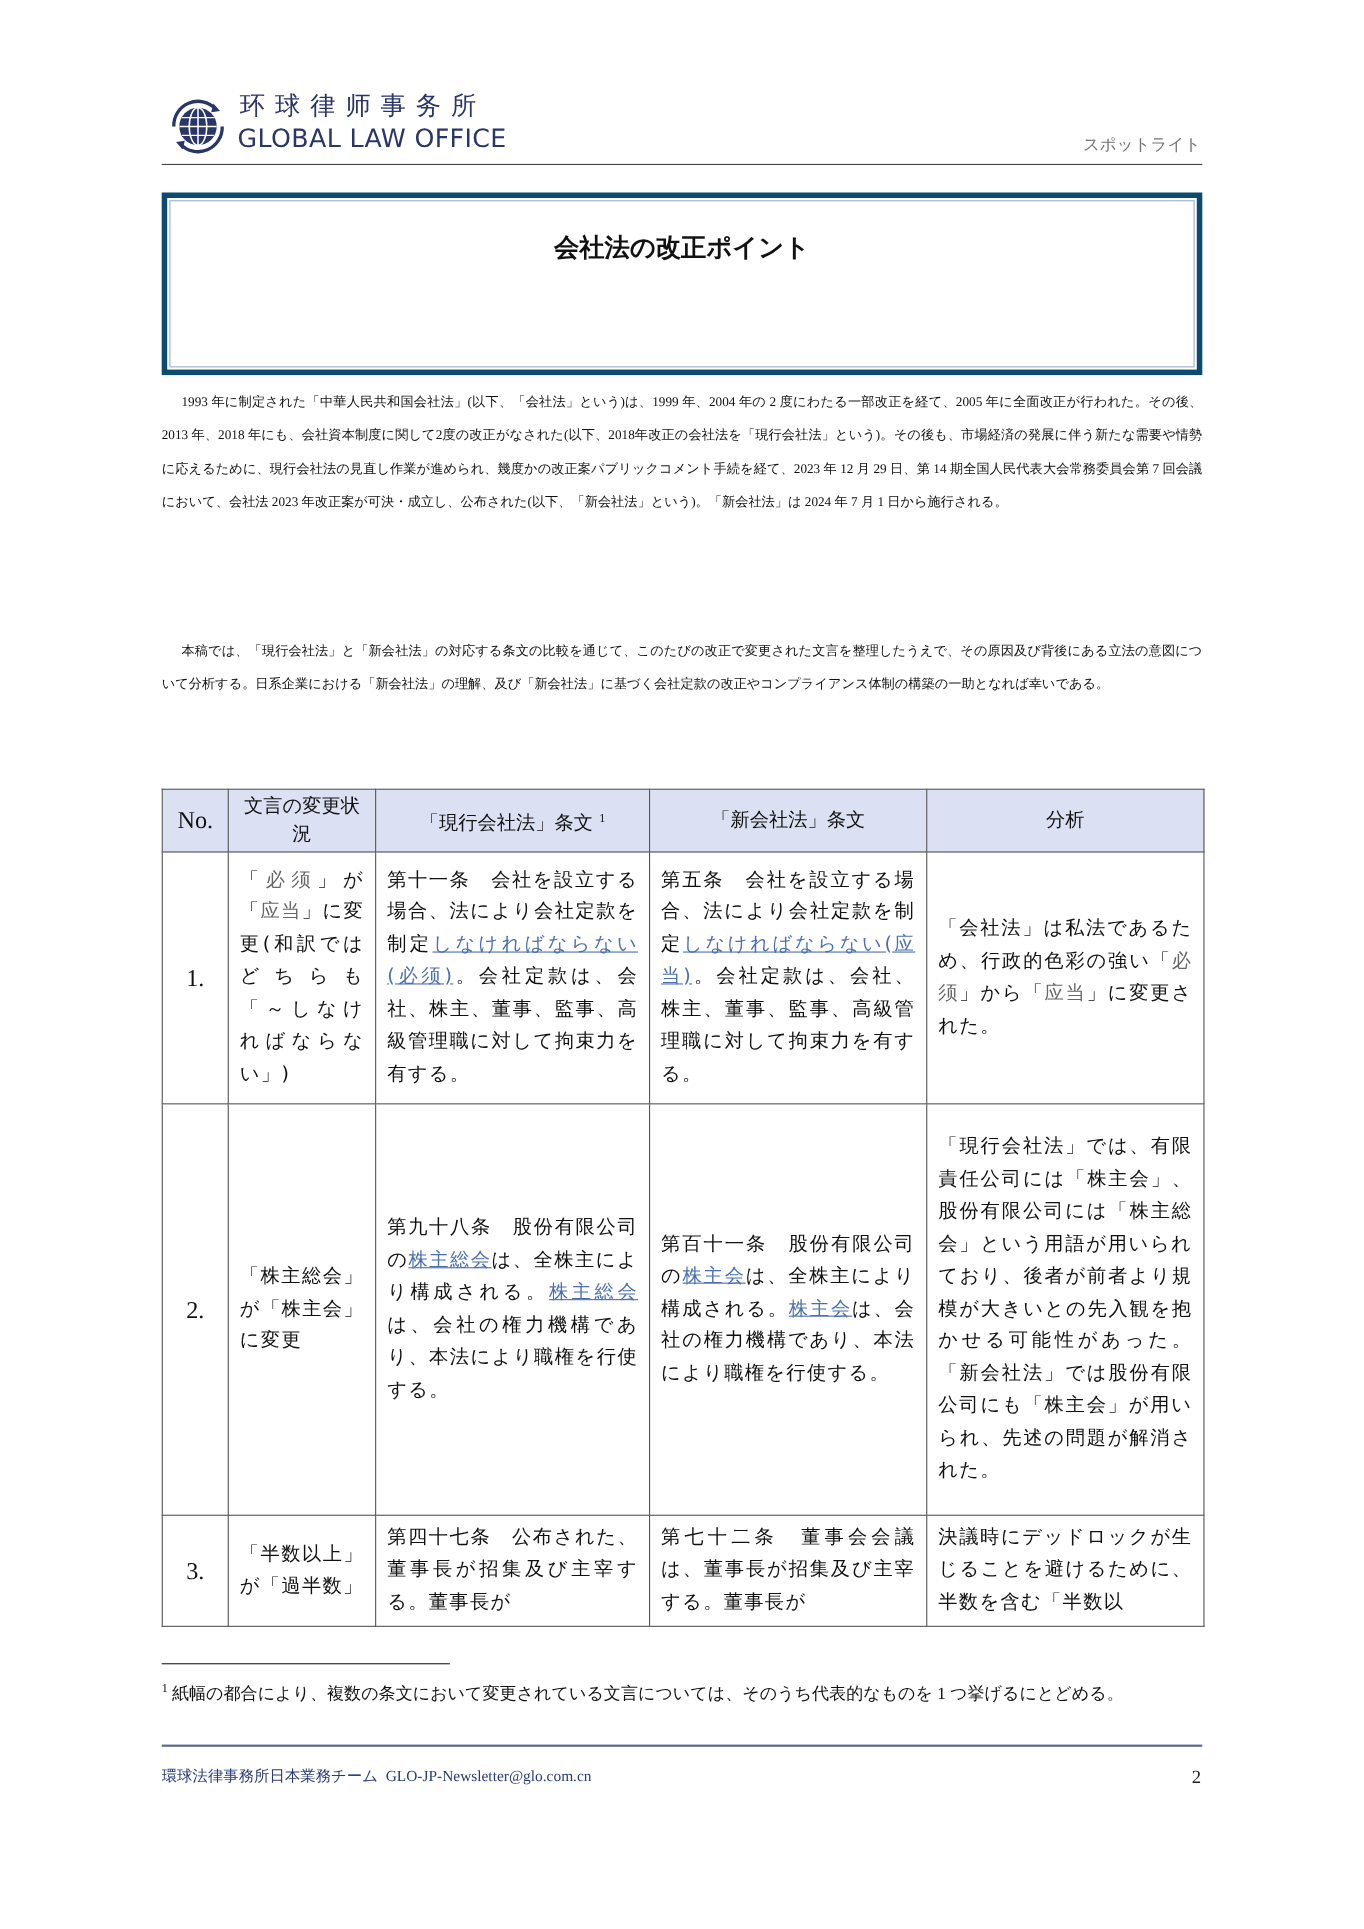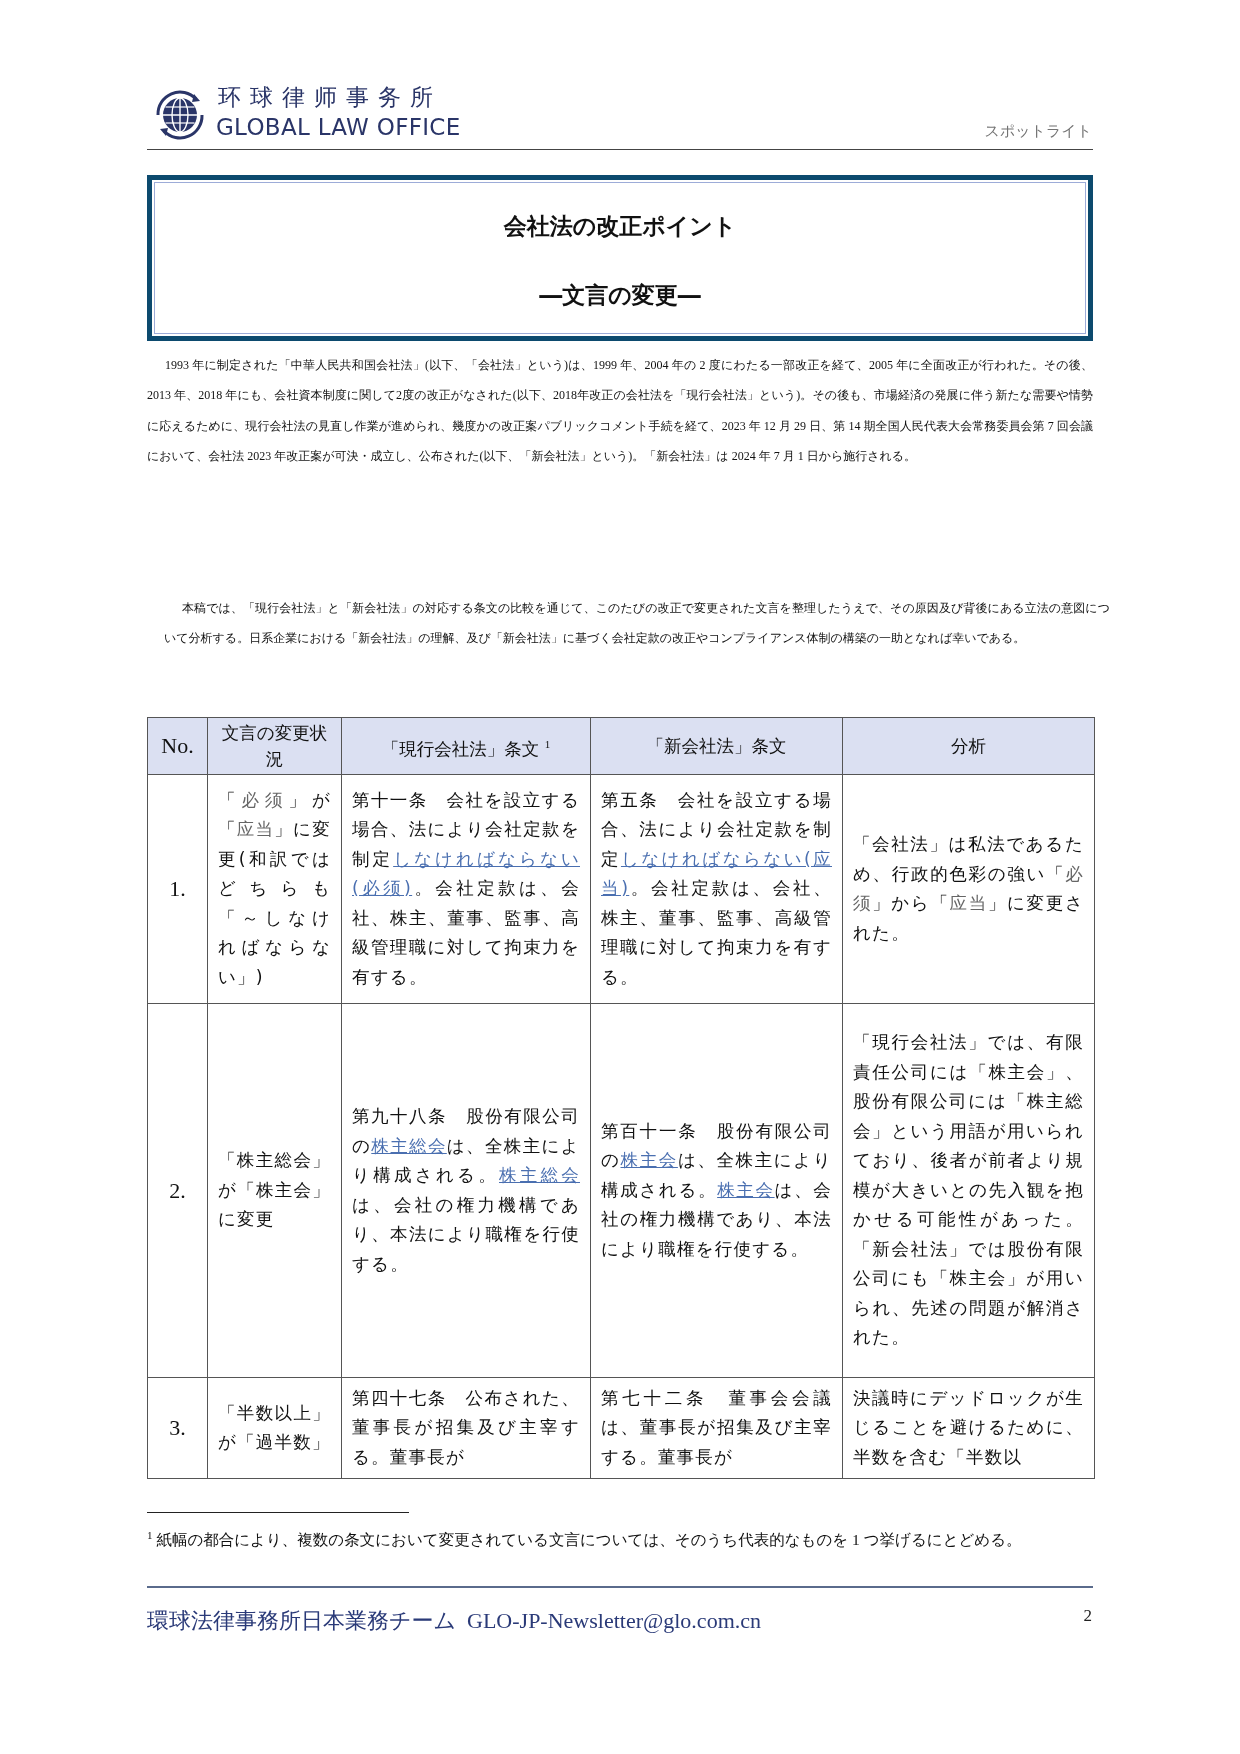--- a/index.html
+++ b/index.html
@@ -37,21 +37,21 @@
   .grey { color:#666; }
   sup { font-family:"Liberation Serif", serif; font-size:11px; }
   tr.r1 td { height:228px; }
   tr.r2 td { height:373px; }
   tr.r3 td { height:100px; vertical-align:top; padding-top:8px; }
 
   
   #fn-rule { left:147px; top:1512px; width:262px; height:0; border-top:1px solid #222; }
   #footnote { left:147px; top:1523px; width:946px; font-family:"Liberation Serif", serif; font-size:15.5px; line-height:24px; }
   #footer-rule { left:147px; top:1586px; width:946px; height:0; border-top:2px solid #5a6b8c; }
-  #footer-left { left:147px; top:1606px; font-family:"Liberation Serif", serif; font-size:22px; color:#2a3a78; white-space:nowrap;text-align:right; }
+  #footer-left { left:147px; top:1606px; font-family:"Liberation Serif", serif; font-size:14px; color:#2a3a78; white-space:nowrap;text-align:right; }
   #footer-page { right:148px; top:1606px; font-family:"Liberation Serif", serif; font-size:17px; color:#222; }
 </style>
 </head>
 <body>
 
 <div id="logo" class="abs">
   <svg width="60" height="60" viewBox="0 0 60 60">
     <path d="M8 30 A22 22 0 0 1 46 14" fill="none" stroke="#2a3568" stroke-width="3"></path>
     <path d="M52 30 A22 22 0 0 1 14 46" fill="none" stroke="#2a3568" stroke-width="3"></path>
     <polygon points="44,9 50,16 42,17" fill="#2a3568"></polygon>
@@ -65,25 +65,24 @@
   </svg>
 </div>
 <div id="logo-cn" class="abs">环球律师事务所</div>
 <div id="logo-en" class="abs">GLOBAL LAW OFFICE</div>
 <div id="section-label" class="abs">スポットライト</div>
 <div id="header-rule" class="abs"></div>
 
 <div id="title-box" class="abs">
   <div class="inner"></div>
   <div id="title-main">会社法の改正ポイント</div>
-  <div id="title-sub">―文言の変更―</div>
 </div>
 
 <p id="para-1" class="abs para" style="margin:0">1993 年に制定された「中華人民共和国会社法」(以下、「会社法」という)は、1999 年、2004 年の 2 度にわたる一部改正を経て、2005 年に全面改正が行われた。その後、2013 年、2018 年にも、会社資本制度に関して2度の改正がなされた(以下、2018年改正の会社法を「現行会社法」という)。その後も、市場経済の発展に伴う新たな需要や情勢に応えるために、現行会社法の見直し作業が進められ、幾度かの改正案パブリックコメント手続を経て、2023 年 12 月 29 日、第 14 期全国人民代表大会常務委員会第 7 回会議において、会社法 2023 年改正案が可決・成立し、公布された(以下、「新会社法」という)。「新会社法」は 2024 年 7 月 1 日から施行される。</p>
-<p id="para-2" class="abs para" style="margin:17px">本稿では、「現行会社法」と「新会社法」の対応する条文の比較を通じて、このたびの改正で変更された文言を整理したうえで、その原因及び背後にある立法の意図について分析する。日系企業における「新会社法」の理解、及び「新会社法」に基づく会社定款の改正やコンプライアンス体制の構築の一助となれば幸いである。</p>
+<p id="para-2" class="abs para" style="margin:0">本稿では、「現行会社法」と「新会社法」の対応する条文の比較を通じて、このたびの改正で変更された文言を整理したうえで、その原因及び背後にある立法の意図について分析する。日系企業における「新会社法」の理解、及び「新会社法」に基づく会社定款の改正やコンプライアンス体制の構築の一助となれば幸いである。</p>
 
 <table id="comp-table" class="abs">
   <colgroup>
     <col style="width:60px">
       <col style="width:134px">
       <col style="width:249px">
       <col style="width:252px">
       <col style="width:252px">
   </colgroup>
   <thead>

